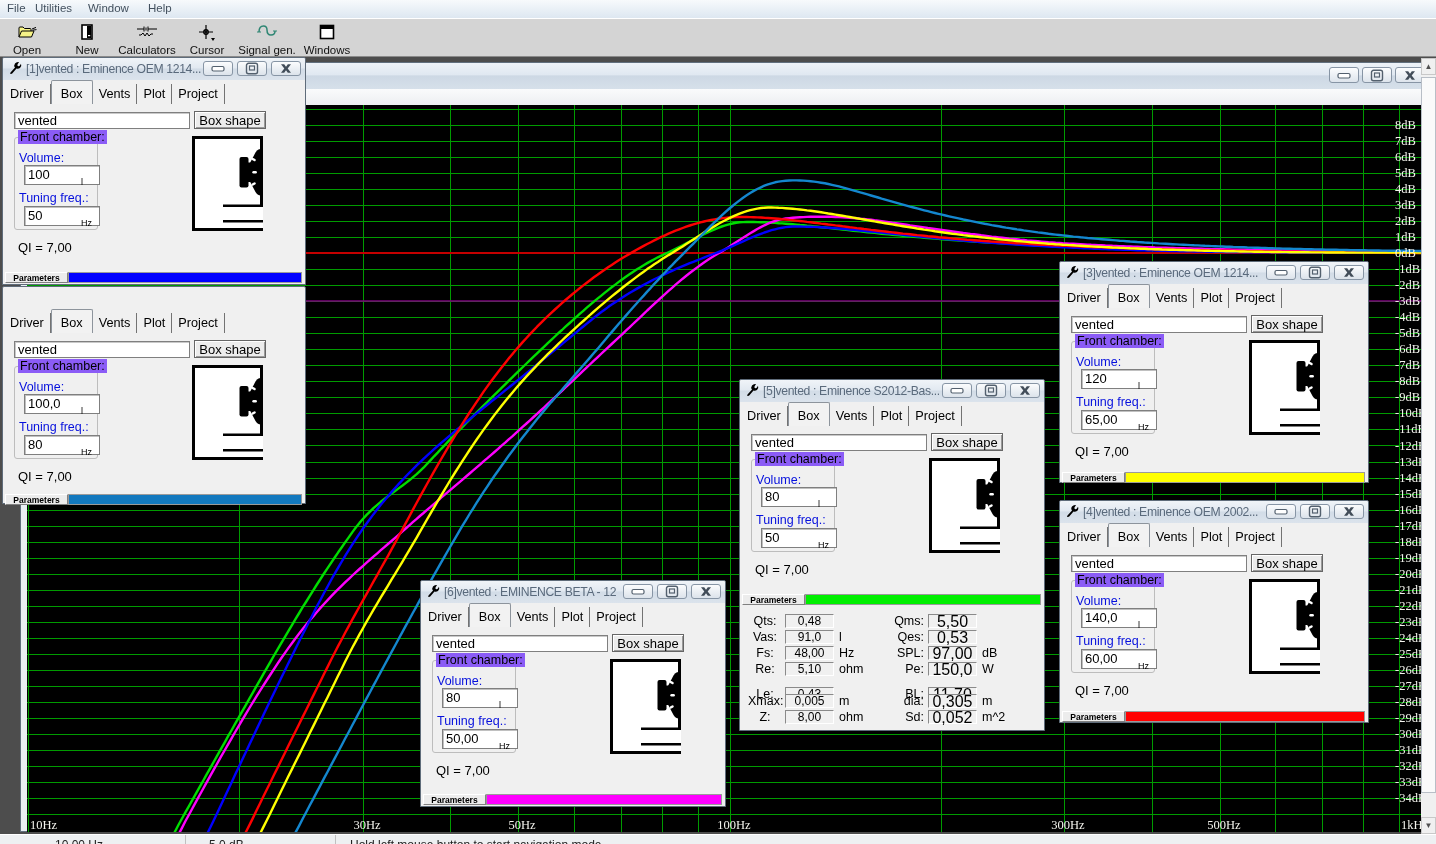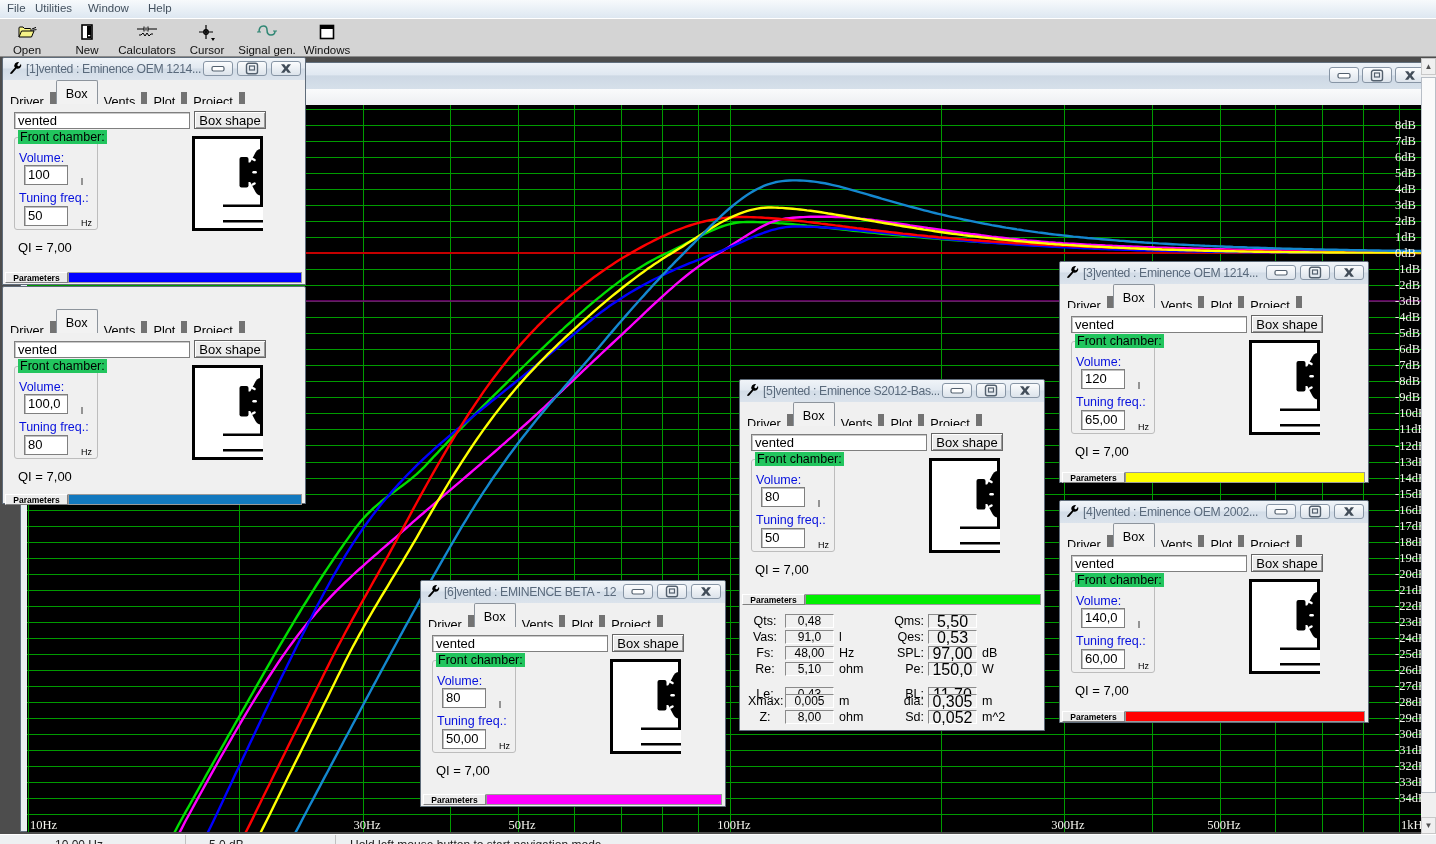--- a/index.html
+++ b/index.html
@@ -16,29 +16,29 @@
 #plotsvgwrap{position:absolute;left:0;top:0;z-index:2}
 #statusbar{position:absolute;left:0;top:834px;width:1436px;height:10px;background:#eef0f2;border-top:1px solid #fff;font-size:12px;color:#222;z-index:12;overflow:hidden}
 #statusbar .sp{position:absolute;top:3px}
 .win{position:absolute;background:#f0f0f0;border:1px solid #5f6c7a;border-radius:2px 2px 0 0;z-index:5}
 .tbar{position:absolute;left:0;top:0;width:100%;height:22px;background:linear-gradient(#f0f4f8 0%,#e2e9f1 45%,#d2dce7 50%,#dbe3ec 100%);border-radius:2px 2px 0 0}
 .wicon{position:absolute;left:6px;top:3px}
 .ttext{position:absolute;left:23px;top:3.5px;font-size:12.2px;color:#5a6a7c;white-space:nowrap;letter-spacing:-0.35px}
 .tbtns{position:absolute;right:4px;top:3px;display:flex;gap:4px}
 .tb{width:30px;height:15px;background:linear-gradient(#fbfcfd,#dce3eb);border:1px solid #8795a5;border-radius:3px;display:inline-flex;align-items:center;justify-content:center}
 .tabs{position:absolute;left:1px;top:22px;width:calc(100% - 2px);height:24px;background:#f0f0f0}
-.tab{position:relative;display:inline-block;font-size:12.7px;color:#000;padding:3px 6px 3px 6px;border-right:6px solid #737373;margin-top:12px;vertical-align:top}
+.tab{position:relative;display:inline-block;font-size:12.7px;color:#000;padding:3px 6px 3px 6px;border-right:1px solid #737373;margin-top:4px;vertical-align:top}
 .tab.sel{background:#f2f2f2;border:1px solid #8d949c;border-bottom:none;margin-top:0;padding-top:6px;padding-bottom:6px;border-radius:2px 2px 0 0;padding-left:9px;padding-right:9px}
 .wbody{position:absolute;left:1px;top:46px;right:1px;bottom:1px;background:#f0f0f0}
 .tfield{position:absolute;height:17px;background:#fff;border:1px solid #7f7f7f;box-shadow:inset 1px 1px 0 #c9c9c9;font-size:13px;padding:0 3px;line-height:16px}
 .bbtn{position:absolute;height:18px;background:#ececec;border:1px solid #666;box-shadow:inset 1px 1px 0 #fff,inset -1px -1px 0 #9a9a9a;font-size:13px;font-family:"Liberation Sans",sans-serif}
 .grp{position:absolute;border:1px solid #bdbdbd;border-radius:3px}
-.glabel{position:absolute;left:3px;top:-8px;background:#22c55e;font-size:12.5px;padding:0 2px;white-space:nowrap}
+.glabel{position:absolute;left:3px;top:-8px;background:#8b5cf6;font-size:12.5px;padding:0 2px;white-space:nowrap}
 .blbl{position:absolute;font-size:12.5px;color:#0610dd;white-space:nowrap}
-.ifield{position:absolute;width:44px;height:20px;background:#fff;border:1px solid #7f7f7f;box-shadow:inset 1px 1px 0 #c0c0c0;font-size:13px;padding:1px 3px}
+.ifield{position:absolute;width:76px;height:20px;background:#fff;border:1px solid #7f7f7f;box-shadow:inset 1px 1px 0 #c0c0c0;font-size:13px;padding:1px 3px}
 .unit{position:absolute;font-size:9px;color:#000}
 .ql{position:absolute;font-size:13px}
 .pbar{position:absolute;left:2px;width:calc(100% - 5px);height:11px}
 .plab{position:absolute;left:0;top:0;width:63px;height:11px;background:#ececec;border:1px solid #fff;border-right-color:#808080;border-bottom-color:#808080;font-size:8.5px;font-weight:bold;text-align:center;line-height:10px}
 .pfill{position:absolute;left:63px;right:0;top:0;height:11px;border:1px solid #9a9a9a}
 .pgrid{position:absolute;left:0;width:100%;font-size:12.5px}
 .prow{position:absolute;left:0;width:100%;height:16px}
 .prow span{position:absolute;display:inline-block}
 .prow .pl1{left:8px;width:34px;text-align:center}
 .prow .pv1{left:45px;width:49px;height:14px;background:#f0f0f0;border:1px solid #8a8a8a;border-bottom-color:#fff;border-right-color:#fff;text-align:center;font-size:12px;line-height:13px}

